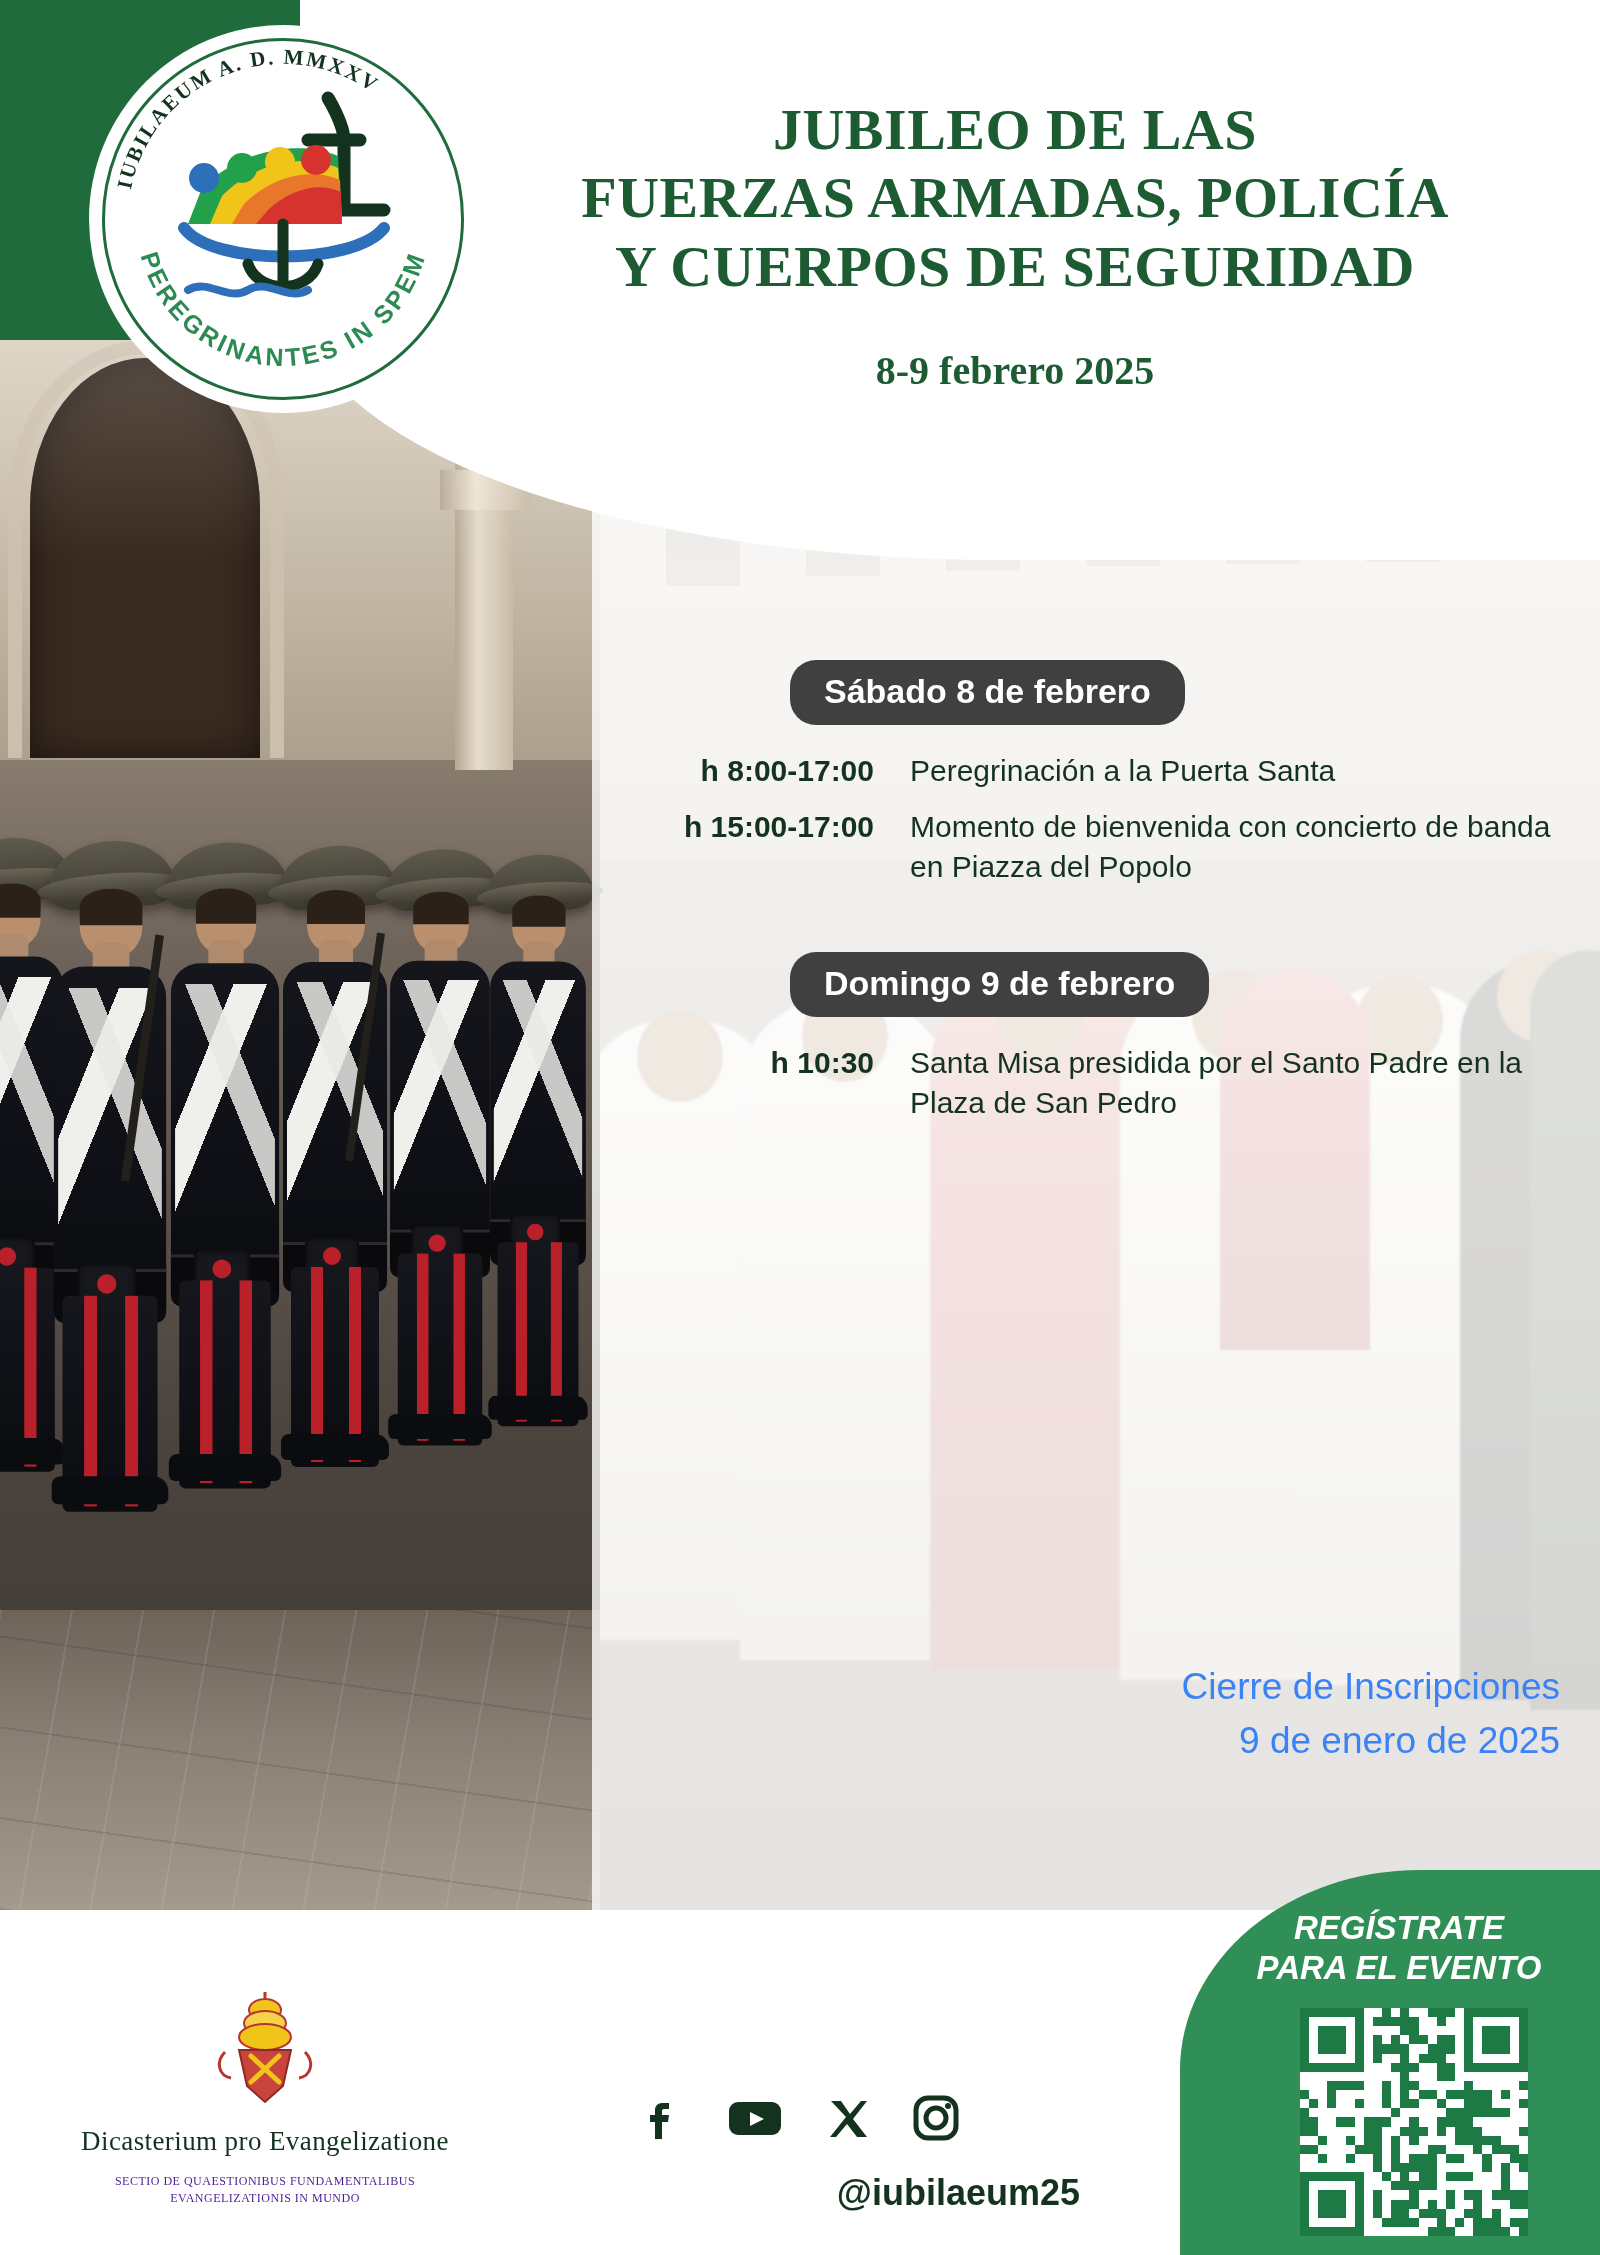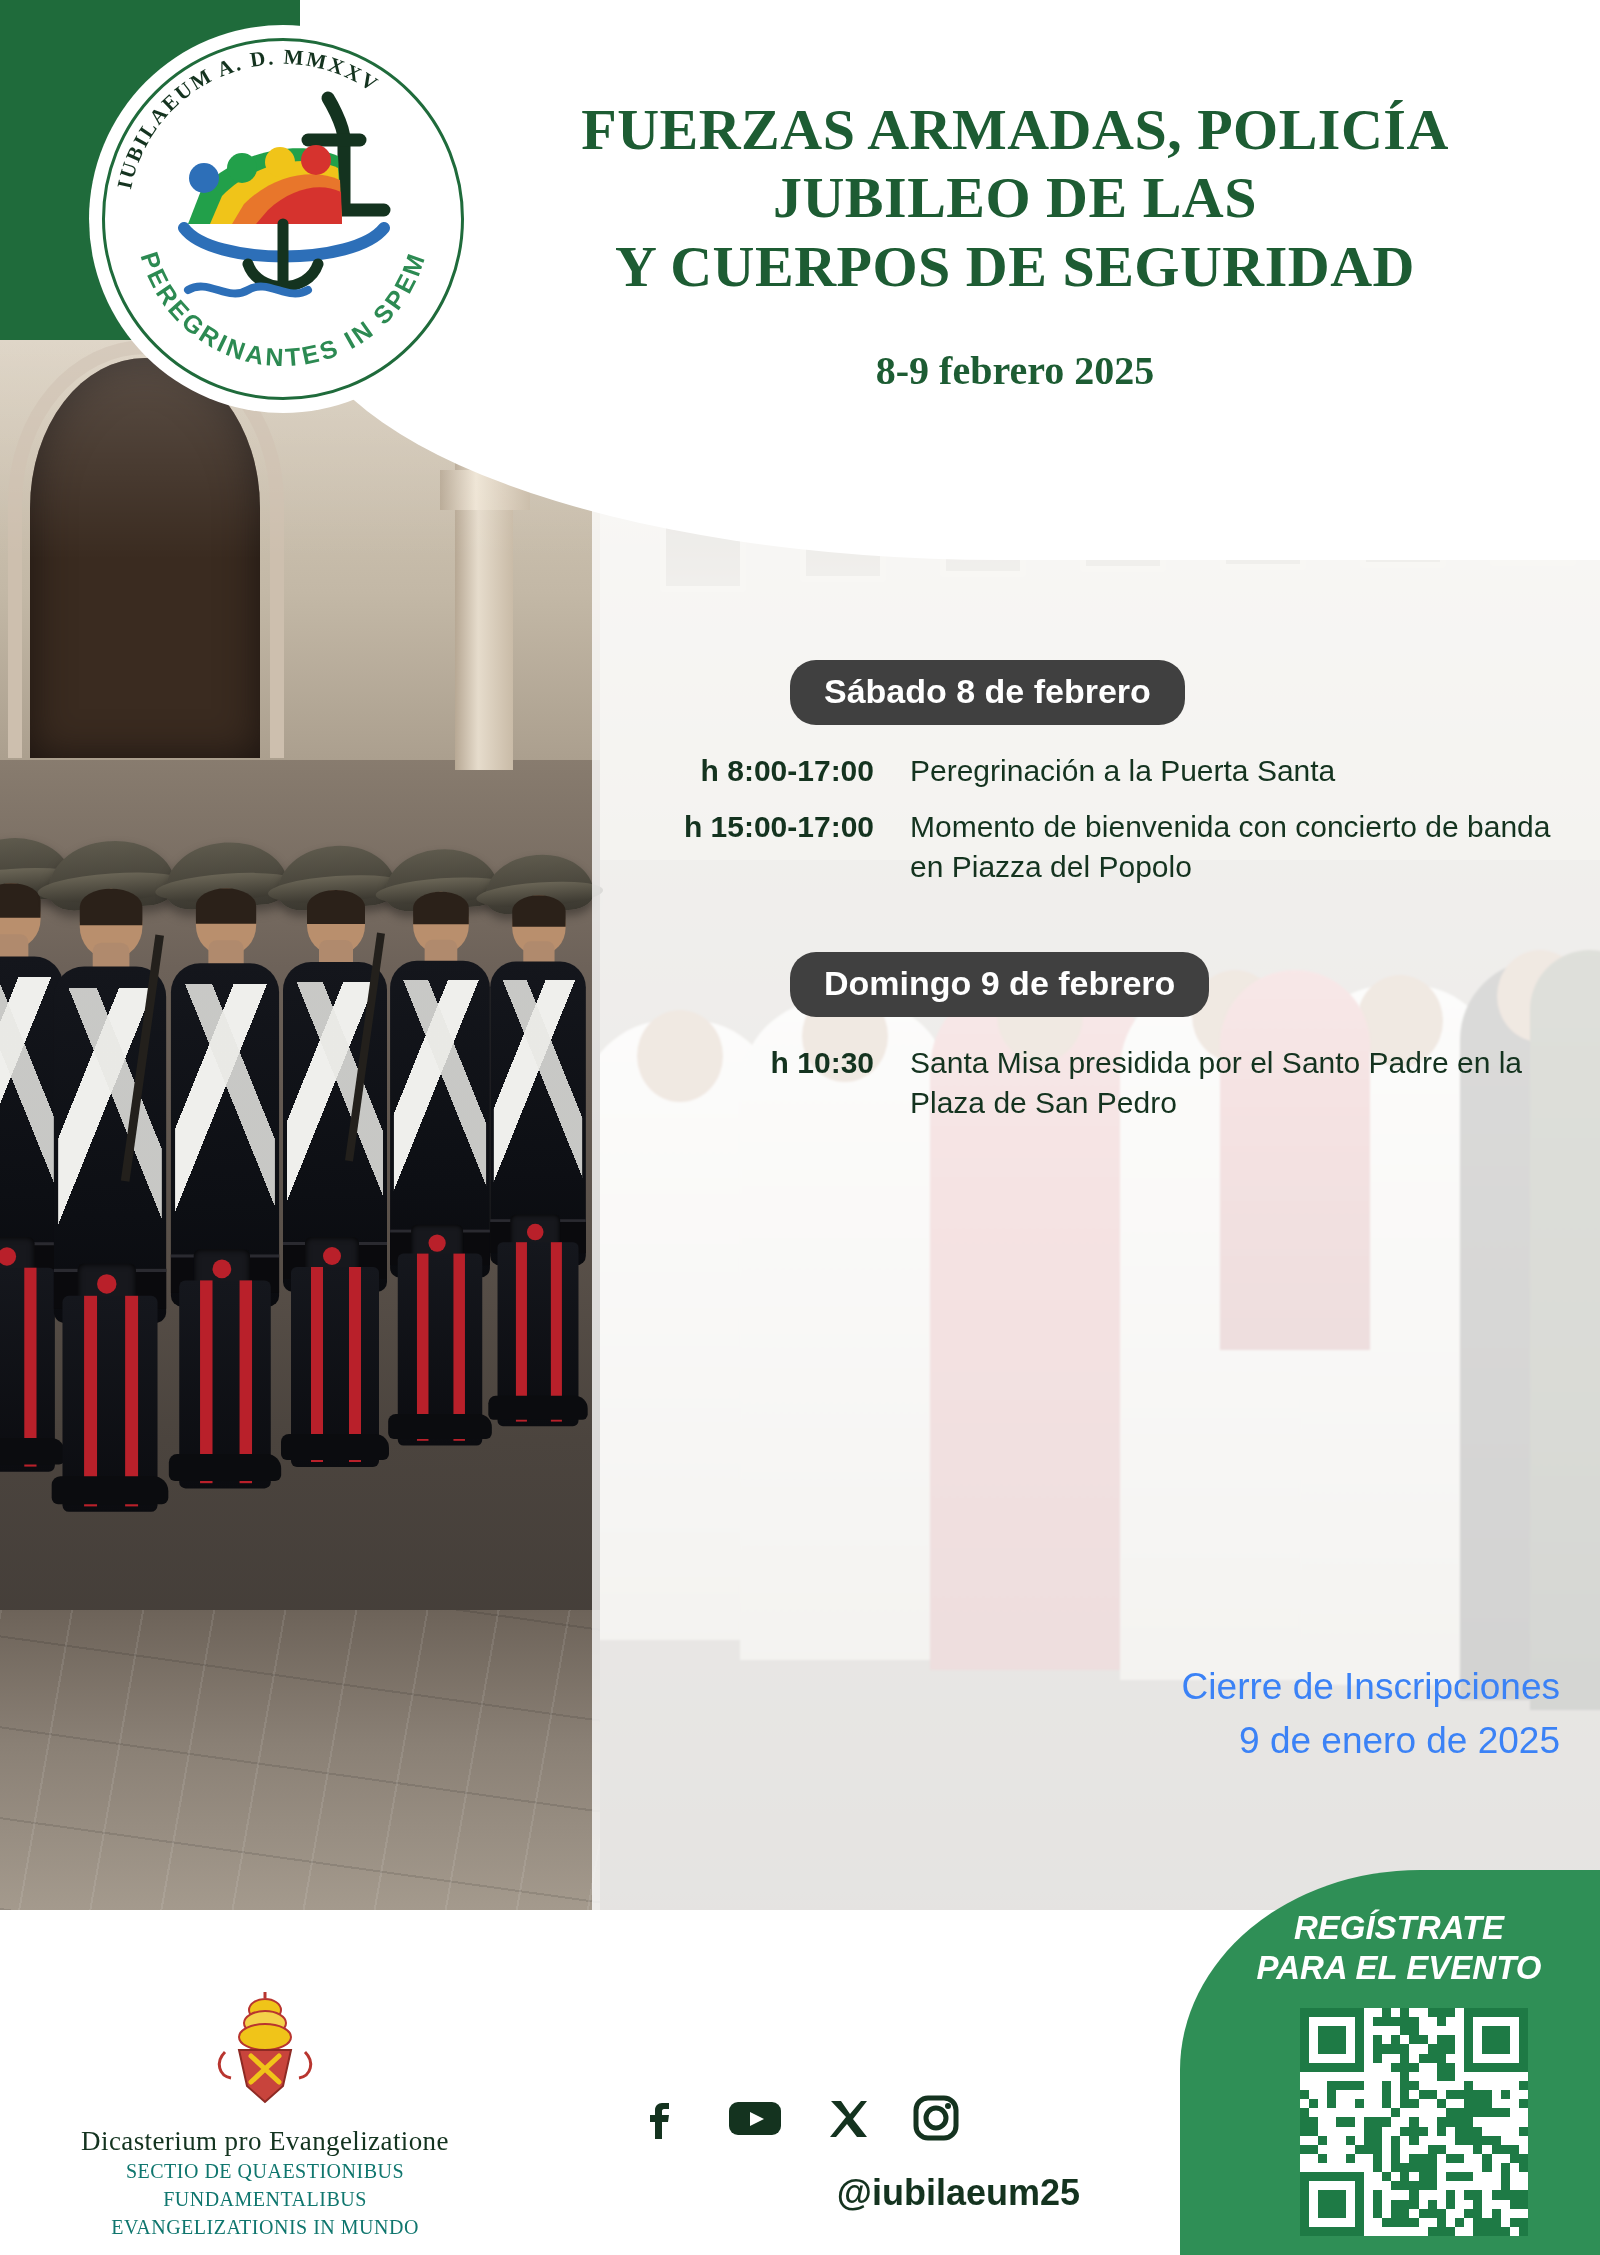--- a/index.html
+++ b/index.html
@@ -416,24 +416,24 @@
   }
   .crest-name {
     font-family: "Liberation Serif", serif;
     color: #13331f;
     font-size: 27px;
     margin-top: 6px;
     letter-spacing: .4px;
   }
   .crest-sub {
     font-family: "Liberation Serif", serif;
-    color: #0f766e;
-    font-size: 20px;
+    color: #4c1d95;
+    font-size: 12px;
     line-height: 1.4;
-    margin-top: 0;
+    margin-top: 16px;
     letter-spacing: .5px;
   }
 
   .web {
     position: absolute;
     left: 520px; top: 2020px;
     width: 560px;
     text-align: center;
     z-index: 7;
     font-size: 37px;
@@ -615,22 +615,22 @@
   </div>
 
   <div class="panel-top-curve"></div>
   <div class="panel"></div>
 
   <div class="top-green"></div>
   <div class="top-white-sweep"></div>
 
   <div class="header">
     <div class="title">
+      <div>JUBILEO DE LAS</div>
       <div>FUERZAS ARMADAS, POLICÍA</div>
-      <div>JUBILEO DE LAS</div>
       <div>Y CUERPOS DE SEGURIDAD</div>
     </div>
     <div class="subtitle">8-9 febrero 2025</div>
   </div>
 
   <div class="logo">
     <div class="logo-ring"></div>
     <svg class="logo-svg" viewBox="0 0 382 382">
       <defs>
         <path id="arcTop" d="M 36,191 A 155,155 0 0 1 346,191" fill="none"></path>

